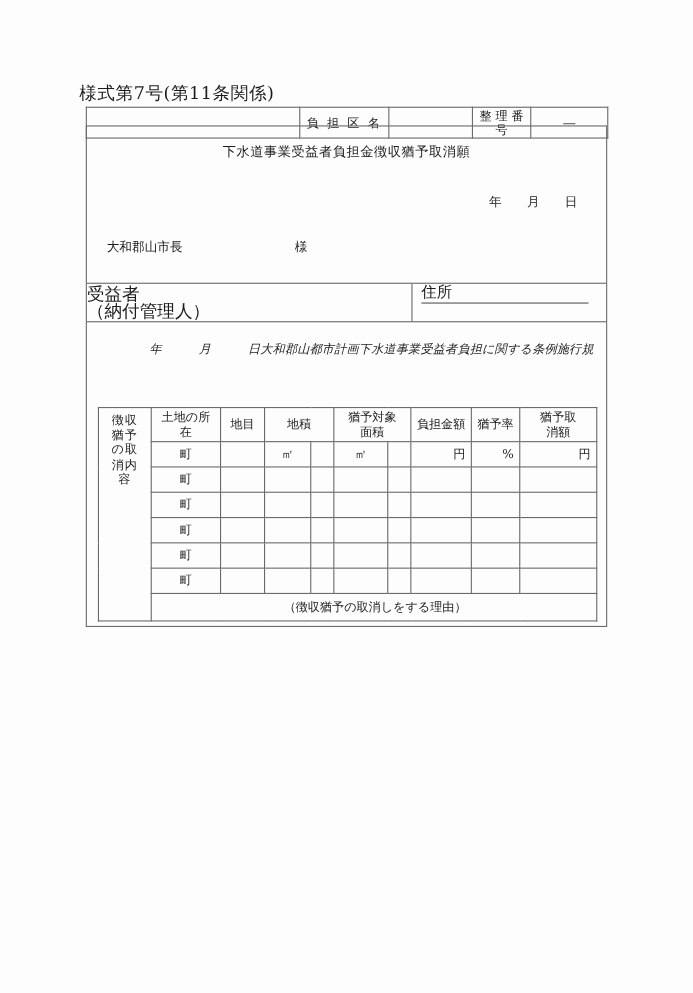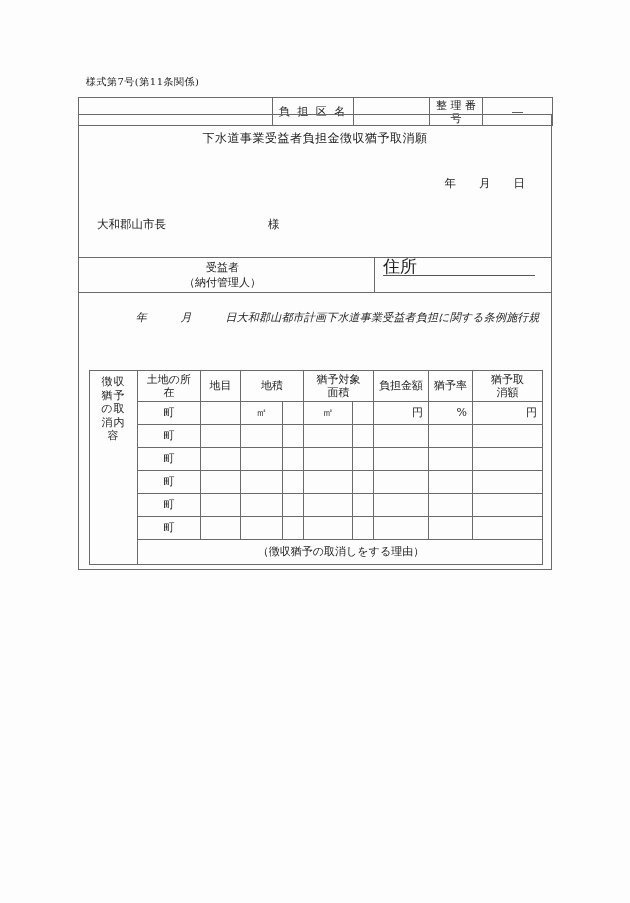--- a/index.html
+++ b/index.html
@@ -5,22 +5,22 @@
   html,body { margin:0; padding:0; }
   body {
     width:630px; height:903px; background:#fdfdfd;
     font-family:"DejaVu Serif","Liberation Serif",serif;
     color:#1c1c1c;
     -webkit-font-smoothing:antialiased;
   }
   .page { position:relative; width:630px; height:903px; overflow:hidden; }
 
   .form-no {
-    position:absolute; left:86px; top:75px;
-    font-size:10px; letter-spacing:0.5px;
+    position:absolute; left:72px; top:75px;
+    font-size:16px; letter-spacing:0.5px;
   }
 
   
   .hdr-table {
     position:absolute; left:78px; top:97px; width:474px;
     border-collapse:collapse; table-layout:fixed;
   }
   .hdr-table td {
     border:1px solid #6a6a6a; height:27px;
     font-size:11px; text-align:center; vertical-align:middle;
@@ -47,27 +47,27 @@
   .honorific { position:absolute; left:171px; top:0; }
 
   
   .ben-band {
     position:absolute; top:142px; left:0; right:0; height:36px;
     border-top:1px solid #6a6a6a; border-bottom:1px solid #6a6a6a;
     display:flex; box-sizing:border-box;
   }
   .ben-left {
     width:296px; box-sizing:border-box; border-right:1px solid #6a6a6a;
-    text-align:center; padding:2px 8px 0 0;
-    font-size:11px; line-height:15px;
+    text-align:left; padding:2px 8px 0 0;
+    font-size:16px; line-height:15px;
   }
   .ben-right { flex:1; padding:1px 0 0 8px; }
   .ben-row {
     width:152px; height:16px; border-bottom:1px solid #555;
-    font-size:17px; line-height:15px; display:flex;
+    font-size:14px; line-height:15px; display:flex;
   }
   .seal { margin-left:auto; margin-right:14px; }
 
   
   .body-par {
     position:absolute; top:192px; left:12px; width:452px;
     font-size:11px; line-height:21.5px; letter-spacing:0.2px;font-style:italic;
   }
 
   

